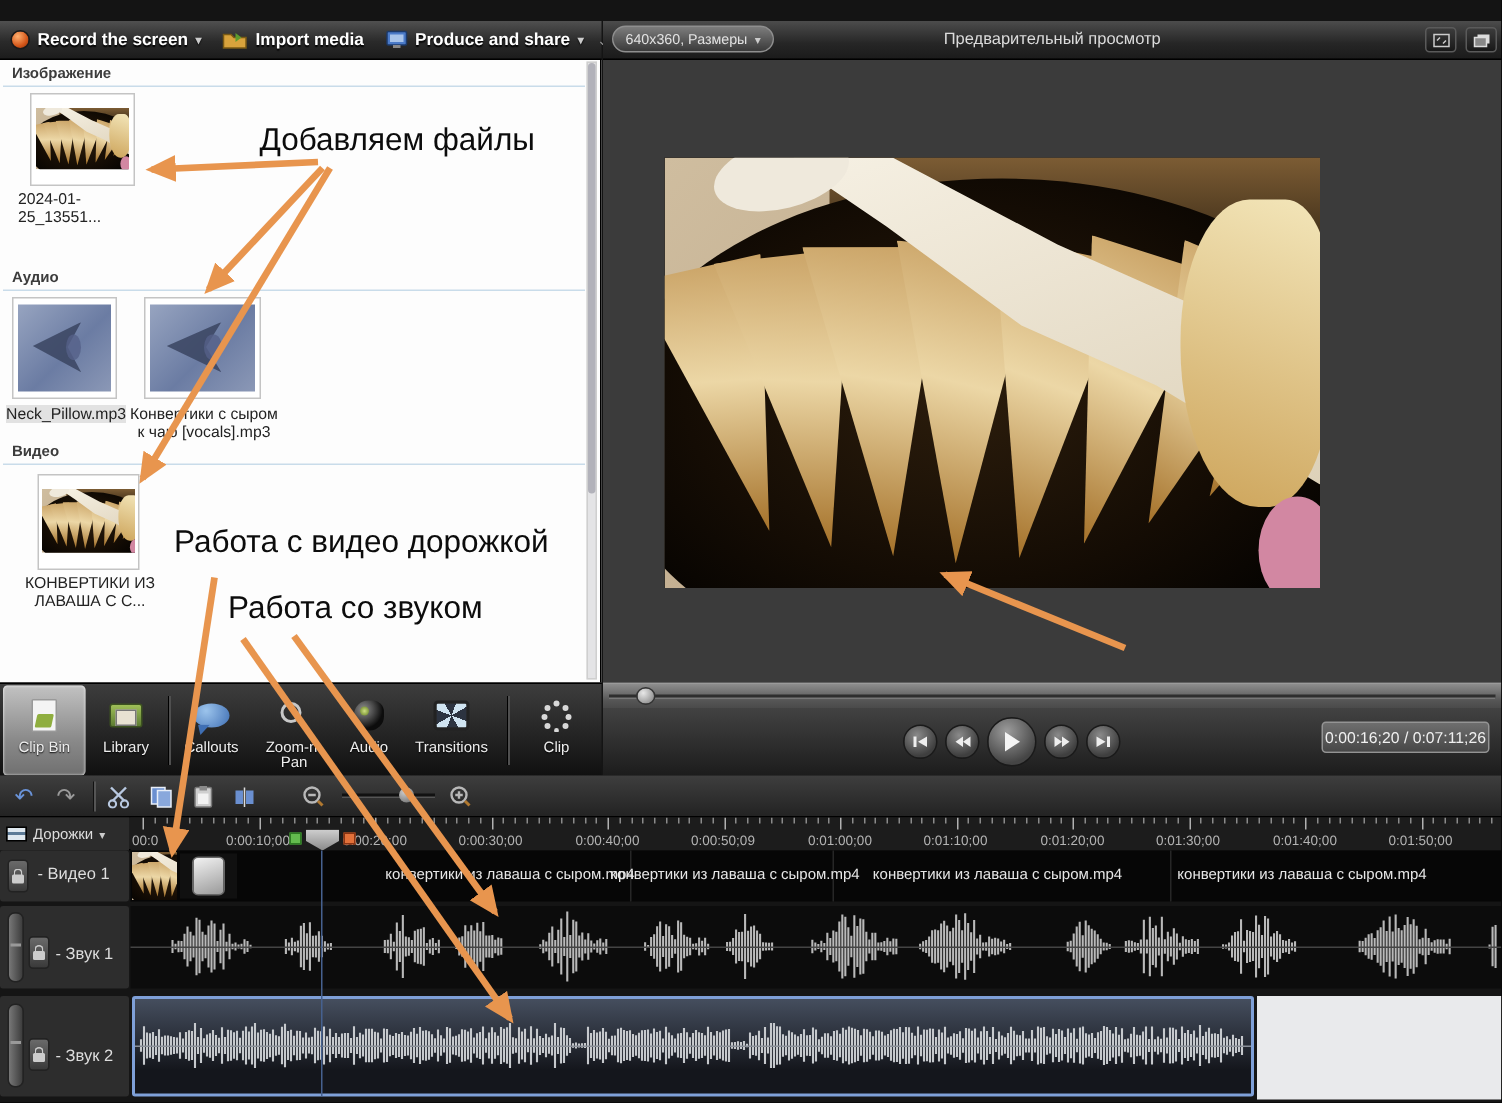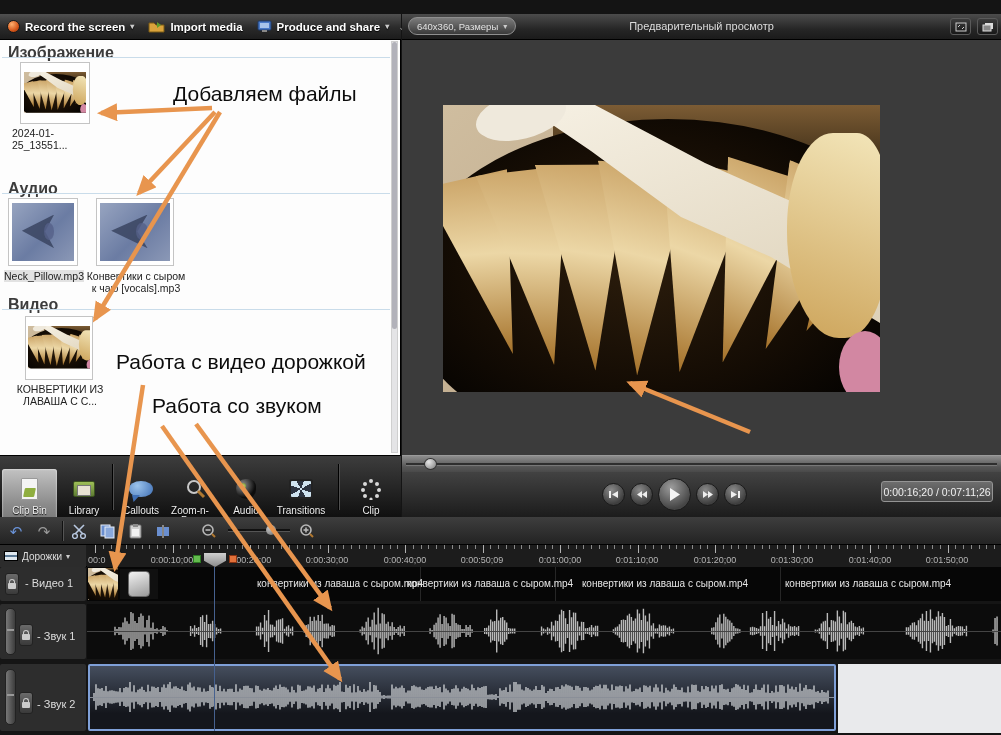--- a/index.html
+++ b/index.html
@@ -19,21 +19,21 @@
   .caret{font-size:8px;color:#ccc;}
   .ovf{color:#999;font-size:9px;margin-left:2px;}
 
   .preview-header{position:absolute;left:402px;top:14px;width:599px;height:26px;background:linear-gradient(#4c4c4c,#262626 60%,#1b1b1b);border-bottom:1px solid #000;}
   .size-pill{position:absolute;left:6px;top:3px;height:18px;padding:0 8px;border:1px solid #8f8f8f;border-radius:9px;background:linear-gradient(#7c7c7c,#3a3a3a);color:#e2e2e2;font-size:9.5px;display:flex;align-items:center;gap:5px;}
   .ph-title{position:absolute;left:0;right:0;top:6px;text-align:center;color:#dcdcdc;font-size:11px;}
   .ph-iconbtn{position:absolute;top:4px;width:21px;height:17px;border:1px solid #5a5a5a;border-radius:3px;background:linear-gradient(#3c3c3c,#181818);display:flex;align-items:center;justify-content:center;}
 
   
   .clip-bin{position:absolute;left:0;top:40px;width:401px;height:415px;background:#fdfdfd;border-right:1px solid #000;}
-  .sec-title{position:absolute;left:8px;font-size:16px;font-weight:bold;color:#3c3c3c;}
+  .sec-title{position:absolute;left:8px;font-size:10px;font-weight:bold;color:#3c3c3c;}
   .sec-rule{position:absolute;left:2px;width:388px;height:1px;background:#c9dcea;}
   .thumb-card{position:absolute;background:#fff;border:1px solid #c4c4c4;display:flex;align-items:center;justify-content:center;}
   .file-label{position:absolute;font-size:10.5px;color:#222;line-height:12px;}
   .binscroll{position:absolute;right:2px;top:1px;width:7px;height:412px;background:#e4e4e6;border:1px solid #cfcfcf;}
   .binscroll .thumbbar{position:absolute;left:0;top:0;width:100%;height:70%;background:#b2b2ba;border-radius:3px;}
 
   
   .ann{position:absolute;font-size:21px;color:#0c0c0c;white-space:nowrap;}
   .ann-light{position:absolute;font-size:21px;color:#f2f2f2;white-space:nowrap;}
 
@@ -61,21 +61,21 @@
   
   .seek-row{position:absolute;left:402px;top:455px;width:599px;height:17px;background:linear-gradient(#8d8d8d,#555 70%,#4a4a4a);border-top:1px solid #9a9a9a;}
   .seek-groove{position:absolute;left:4px;right:4px;top:7px;height:3px;background:#2e2e2e;border-bottom:1px solid #777;}
   .seek-handle{position:absolute;left:22px;top:2px;width:13px;height:12px;border-radius:50%;background:radial-gradient(circle at 35% 30%,#e8e8e8,#7a7a7a);border:1px solid #333;}
   .controls-row{position:absolute;left:402px;top:472px;width:599px;height:45px;background:linear-gradient(#424242,#1c1c1c);}
   .pbtn{position:absolute;border-radius:50%;background:radial-gradient(circle at 40% 30%,#8a8a8a,#3f3f3f 70%);border:1px solid #1a1a1a;display:flex;align-items:center;justify-content:center;}
   .time-pill{position:absolute;right:8px;top:9px;width:112px;height:21px;border:1px solid #949494;border-radius:3px;background:linear-gradient(#6e6e6e,#474747);color:#f0f0f0;font-size:10.5px;display:flex;align-items:center;justify-content:center;}
 
   
   .tab-bar{position:absolute;left:0;top:455px;width:401px;height:62px;background:linear-gradient(#3d3d3d,#101010);border-top:1px solid #000;}
-  .tab{position:absolute;top:1px;height:60px;display:flex;flex-direction:column;color:#eee;font-size:10px;text-shadow:0 1px 1px #000;margin-top:12px;}
+  .tab{position:absolute;top:1px;height:60px;display:flex;flex-direction:column;align-items:center;color:#eee;font-size:10px;text-shadow:0 1px 1px #000;}
   .tab .ticon{margin-top:5px;height:30px;display:flex;align-items:center;justify-content:center;}
   .tab .tlabel{text-align:center;line-height:10px;margin-top:2px;}
   .tab.active{background:linear-gradient(#c2c2c2,#8a8a8a 60%,#707070);border-radius:3px;box-shadow:inset 0 0 2px #fff;}
   .tabsep{position:absolute;top:8px;width:2px;height:46px;background:linear-gradient(to right,#000 50%,#4f4f4f 50%);}
   .i-page{width:17px;height:22px;background:#f4f4f4;border:1px solid #999;border-radius:1px;position:relative;}
   .i-page::after{content:"";position:absolute;left:2px;top:9px;width:11px;height:9px;background:#8fae3f;transform:skewX(-12deg);border-radius:1px;}
   .i-folder{width:22px;height:16px;background:linear-gradient(#9fbf58,#5d7c32);border:1px solid #3c5220;border-radius:2px;position:relative;}
   .i-folder::after{content:"";position:absolute;left:3px;top:3px;width:12px;height:9px;background:#e8e2d2;border:1px solid #777;}
   .i-callout{width:24px;height:16px;border-radius:50%;background:radial-gradient(circle at 35% 30%,#9cc4ec,#3f6fb4);position:relative;}
   .i-callout::after{content:"";position:absolute;left:3px;bottom:-5px;width:8px;height:7px;background:#3f6fb4;clip-path:polygon(0 0,100% 0,20% 100%);}

